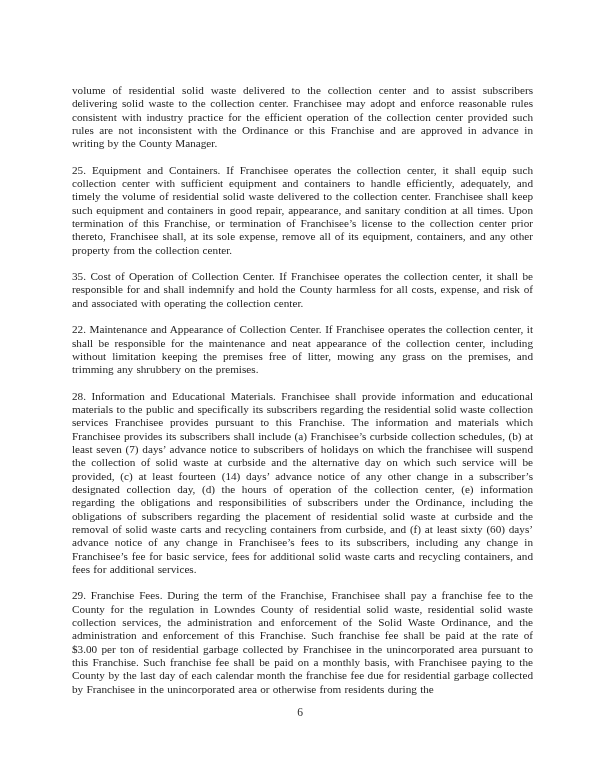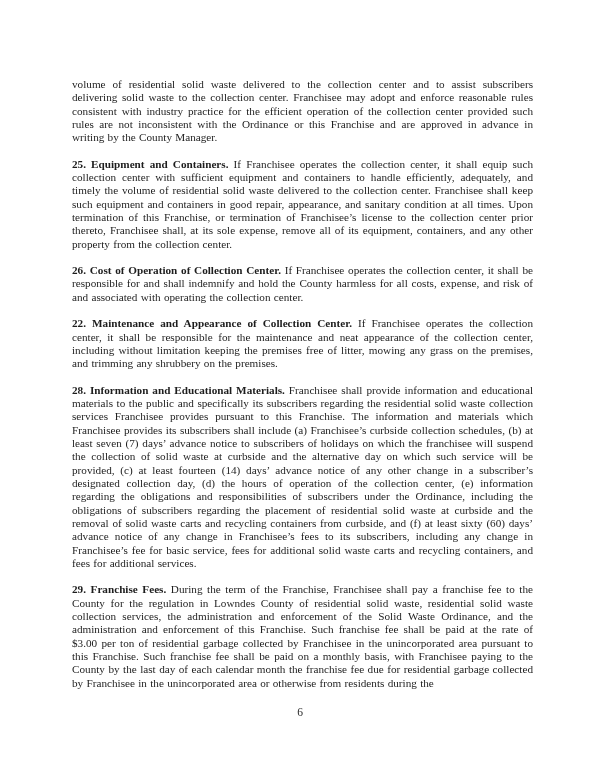--- a/index.html
+++ b/index.html
@@ -8,52 +8,52 @@
     width: 600px;
     height: 776px;
     background: #ffffff;
     overflow: hidden;
     font-family: "Liberation Serif", serif;
     color: #1d1d1d;
   }
   .textblock {
     position: absolute;
     left: 72px;
-    top: 78px;
+    top: 84px;
     width: 461px;
   }
   .textblock p {
     margin: 0 0 13px 0;
     font-size: 11.2px;
     line-height: 13.35px;
     text-align: justify;
     word-spacing: 0.5px;
   }
-  .hd { font-weight: bold; }
+  .hd { font-weight: normal; }
   .page-number {
     position: absolute;
     top: 706px;
     left: 0;
     width: 100%;
     text-align: center;
     font-size: 11.5px;
     color: #2a2a2a;
   }
 </style>
 </head>
 <body>
 
 <div class="page">
   <div class="textblock">
 
     <p><span>volume of residential solid waste delivered to the collection center and to assist subscribers delivering solid waste to the collection center. Franchisee may adopt and enforce reasonable rules consistent with industry practice for the efficient operation of the collection center provided such rules are not inconsistent with the Ordinance or this Franchise and are approved in advance in writing by the County Manager.</span></p>
 
     <p><span class="hd">25. Equipment and Containers.</span><span> If Franchisee operates the collection center, it shall equip such collection center with sufficient equipment and containers to handle efficiently, adequately, and timely the volume of residential solid waste delivered to the collection center. Franchisee shall keep such equipment and containers in good repair, appearance, and sanitary condition at all times. Upon termination of this Franchise, or termination of Franchisee’s license to the collection center prior thereto, Franchisee shall, at its sole expense, remove all of its equipment, containers, and any other property from the collection center.</span></p>
 
-    <p><span class="hd">26. Cost of Operation of Collection Center.</span><span> If Franchisee operates the collection center, it shall be responsible for and shall indemnify and hold the County harmless for all costs, expense, and risk of and associated with operating the collection center.</span></p>
+    <p><span class="hd">35. Cost of Operation of Collection Center.</span><span> If Franchisee operates the collection center, it shall be responsible for and shall indemnify and hold the County harmless for all costs, expense, and risk of and associated with operating the collection center.</span></p>
 
     <p><span class="hd">22. Maintenance and Appearance of Collection Center.</span><span> If Franchisee operates the collection center, it shall be responsible for the maintenance and neat appearance of the collection center, including without limitation keeping the premises free of litter, mowing any grass on the premises, and trimming any shrubbery on the premises.</span></p>
 
     <p><span class="hd">28. Information and Educational Materials.</span><span> Franchisee shall provide information and educational materials to the public and specifically its subscribers regarding the residential solid waste collection services Franchisee provides pursuant to this Franchise. The information and materials which Franchisee provides its subscribers shall include (a) Franchisee’s curbside collection schedules, (b) at least seven (7) days’ advance notice to subscribers of holidays on which the franchisee will suspend the collection of solid waste at curbside and the alternative day on which such service will be provided, (c) at least fourteen (14) days’ advance notice of any other change in a subscriber’s designated collection day, (d) the hours of operation of the collection center, (e) information regarding the obligations and responsibilities of subscribers under the Ordinance, including the obligations of subscribers regarding the placement of residential solid waste at curbside and the removal of solid waste carts and recycling containers from curbside, and (f) at least sixty (60) days’ advance notice of any change in Franchisee’s fees to its subscribers, including any change in Franchisee’s fee for basic service, fees for additional solid waste carts and recycling containers, and fees for additional services.</span></p>
 
     <p><span class="hd">29. Franchise Fees.</span><span> During the term of the Franchise, Franchisee shall pay a franchise fee to the County for the regulation in Lowndes County of residential solid waste, residential solid waste collection services, the administration and enforcement of the Solid Waste Ordinance, and the administration and enforcement of this Franchise. Such franchise fee shall be paid at the rate of $3.00 per ton of residential garbage collected by Franchisee in the unincorporated area pursuant to this Franchise. Such franchise fee shall be paid on a monthly basis, with Franchisee paying to the County by the last day of each calendar month the franchise fee due for residential garbage collected by Franchisee in the unincorporated area or otherwise from residents during the</span></p>
 
   </div>
 
   <div class="page-number">6</div>

